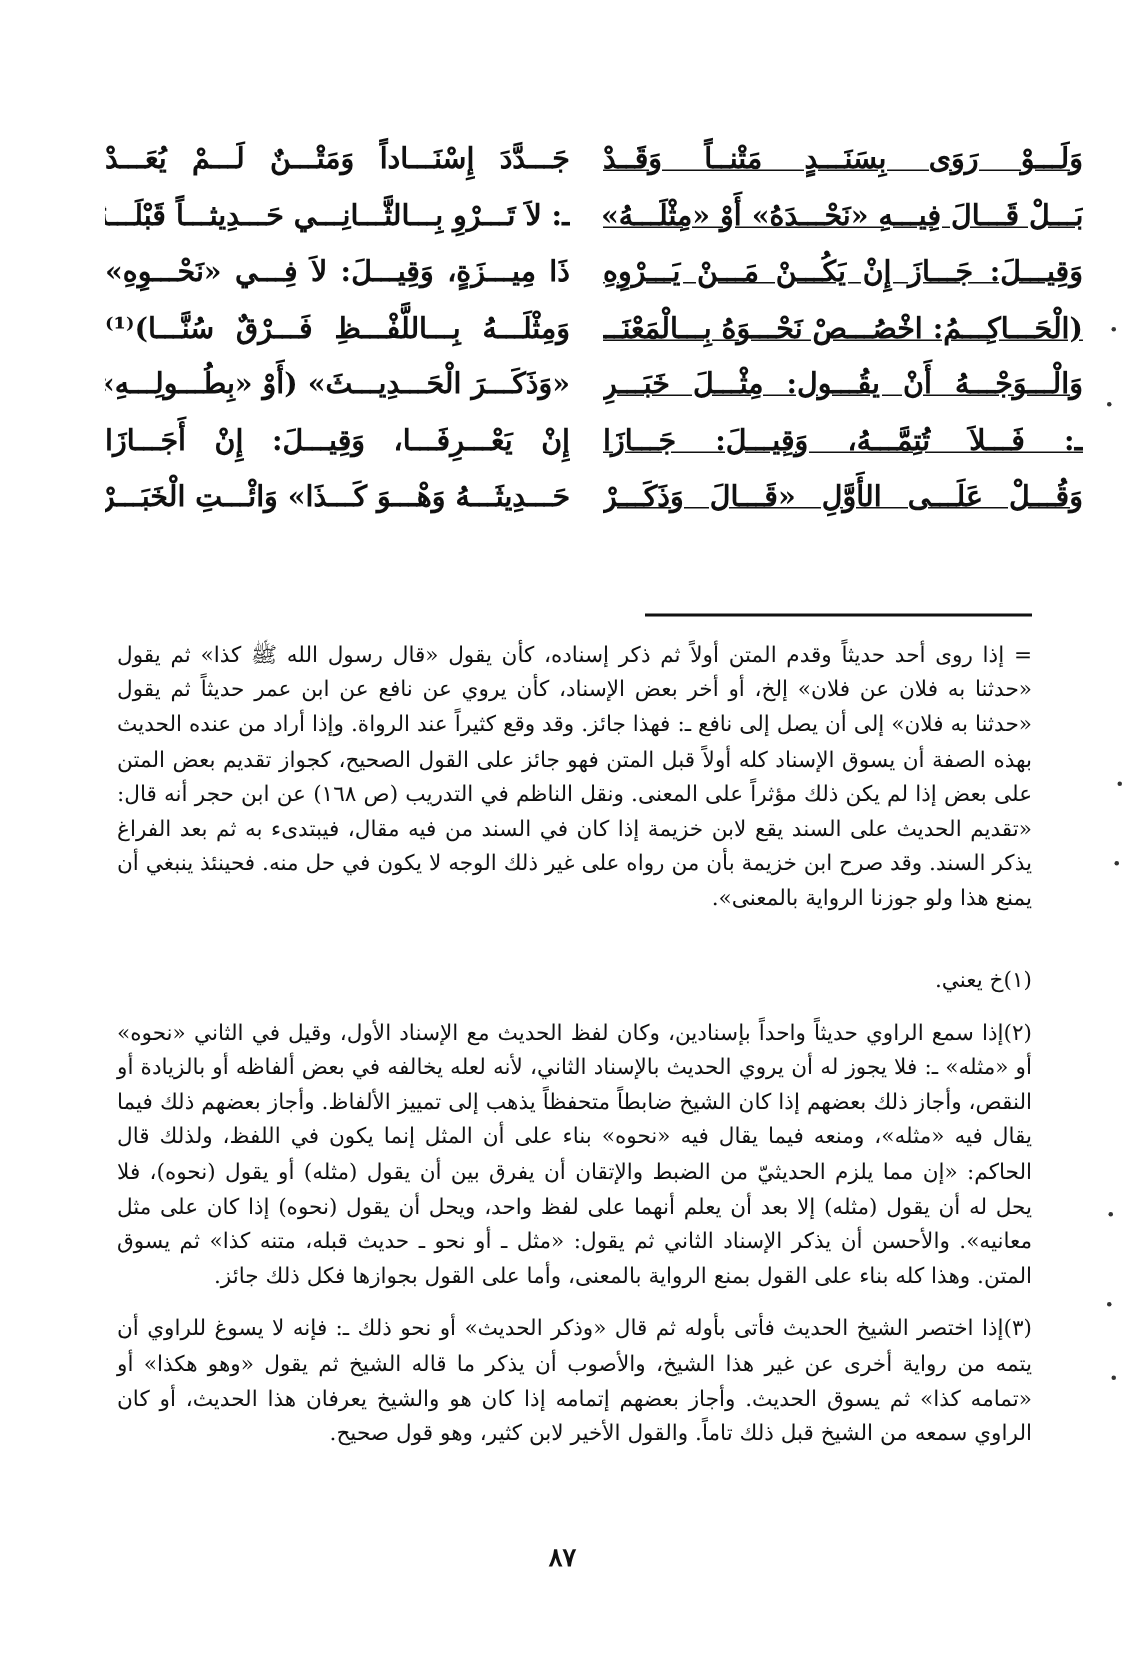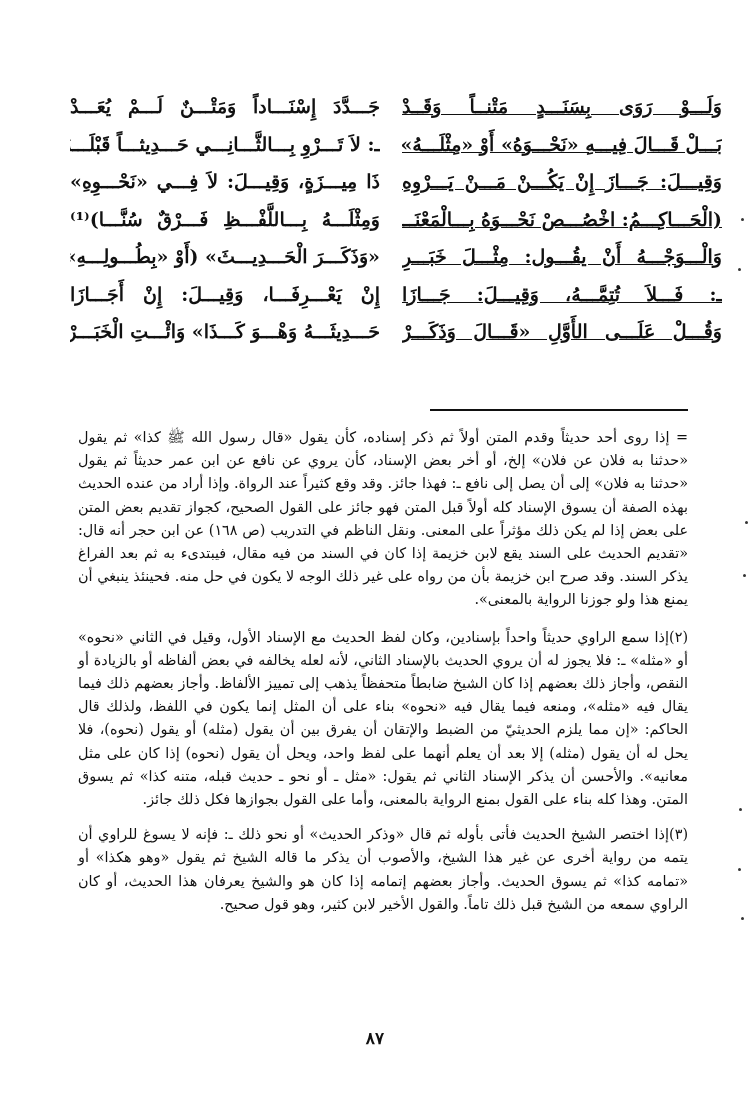--- a/index.html
+++ b/index.html
@@ -33,41 +33,41 @@
       border-top: 2.5px solid #111111;
     }
 
     .footnotes {
       position: absolute; left: 78px; top: 426px; width: 610px;
       direction: rtl; text-align: justify;
       font-size: 14.4px; line-height: 23.2px;
     }
     .fn-para { margin: 0 0 6px 0; }
     .fn-para.gap { margin-bottom: 12px; }
-    .fn-para.cont { margin-bottom: 14px; }
+    .fn-para.cont { margin-bottom: 31px; }
 
     .page-number {
       position: absolute; left: 0; width: 750px; top: 1028px;
       text-align: center; font-size: 17px; font-weight: bold;
     }
 
     .margin-mark {
       position: absolute; width: 3px; height: 3px; background: #333;
       border-radius: 50%;
     }
   </style>
 </head>
 <body>
 
 <div class="page">
 
   <div class="verse-block">
     <div class="verse-col right">
       <div class="verse-line">وَلَـــوْ رَوَى بِسَنَـــدٍ مَتْنــاً وَقَــدْ</div>
-      <div class="verse-line">بَـــلْ قَـــالَ فِيـــهِ «نَحْـــوَهُ» أَوْ «مِثْلَـــهُ»</div>
+      <div class="verse-line">بَـــلْ قَـــالَ فِيـــهِ «نَحْـــدَهُ» أَوْ «مِثْلَـــهُ»</div>
       <div class="verse-line">وَقِيـــلَ: جَـــازَ إِنْ يَكُـــنْ مَـــنْ يَـــرْوِهِ</div>
       <div class="verse-line">(الْحَـــاكِـــمُ: اخْصُـــصْ نَحْـــوَهُ بِـــالْمَعْنَـــى)</div>
       <div class="verse-line">وَالْـــوَجْـــهُ أَنْ يقُـــول: مِثْـــلَ خَبَـــرِ</div>
       <div class="verse-line">ـ: فَـــلاَ تُتِمَّـــهُ، وَقِيـــلَ: جَـــازَا</div>
       <div class="verse-line">وَقُـــلْ عَلَـــى الأَوَّلِ «قَـــالَ وَذَكَـــرْ</div>
     </div>
     <div class="verse-col left">
       <div class="verse-line">جَـــدَّدَ إِسْنَـــاداً وَمَتْـــنٌ لَـــمْ يُعَـــدْ</div>
       <div class="verse-line">ـ: لاَ تَـــرْوِ بِـــالثَّـــانِـــي حَـــدِيثـــاً قَبْلَـــهُ</div>
       <div class="verse-line">ذَا مِيـــزَةٍ، وَقِيـــلَ: لاَ فِـــي «نَحْـــوِهِ»</div>
@@ -75,20 +75,21 @@
       <div class="verse-line">«وَذَكَـــرَ الْحَـــدِيـــثَ» (أَوْ «بِطُـــولِـــهِ»)</div>
       <div class="verse-line">إِنْ يَعْـــرِفَـــا، وَقِيـــلَ: إِنْ أَجَـــازَا</div>
       <div class="verse-line">حَـــدِيثَـــهُ وَهْـــوَ كَـــذَا» وَائْـــتِ الْخَبَـــرْ⁽³⁾</div>
     </div>
   </div>
 
   <div class="separator"></div>
 
   <div class="footnotes">
     <p class="fn-para cont">= إذا روى أحد حديثاً وقدم المتن أولاً ثم ذكر إسناده، كأن يقول «قال رسول الله ﷺ كذا» ثم يقول «حدثنا به فلان عن فلان» إلخ، أو أخر بعض الإسناد، كأن يروي عن نافع عن ابن عمر حديثاً ثم يقول «حدثنا به فلان» إلى أن يصل إلى نافع ـ: فهذا جائز. وقد وقع كثيراً عند الرواة. وإذا أراد من عنده الحديث بهذه الصفة أن يسوق الإسناد كله أولاً قبل المتن فهو جائز على القول الصحيح، كجواز تقديم بعض المتن على بعض إذا لم يكن ذلك مؤثراً على المعنى. ونقل الناظم في التدريب (ص ١٦٨) عن ابن حجر أنه قال: «تقديم الحديث على السند يقع لابن خزيمة إذا كان في السند من فيه مقال، فيبتدىء به ثم بعد الفراغ يذكر السند. وقد صرح ابن خزيمة بأن من رواه على غير ذلك الوجه لا يكون في حل منه. فحينئذ ينبغي أن يمنع هذا ولو جوزنا الرواية بالمعنى».</p>
+    <p class="fn-para gap">(١)خ يعني.</p>
     <p class="fn-para gap">(٢)إذا سمع الراوي حديثاً واحداً بإسنادين، وكان لفظ الحديث مع الإسناد الأول، وقيل في الثاني «نحوه» أو «مثله» ـ: فلا يجوز له أن يروي الحديث بالإسناد الثاني، لأنه لعله يخالفه في بعض ألفاظه أو بالزيادة أو النقص، وأجاز ذلك بعضهم إذا كان الشيخ ضابطاً متحفظاً يذهب إلى تمييز الألفاظ. وأجاز بعضهم ذلك فيما يقال فيه «مثله»، ومنعه فيما يقال فيه «نحوه» بناء على أن المثل إنما يكون في اللفظ، ولذلك قال الحاكم: «إن مما يلزم الحديثيّ من الضبط والإتقان أن يفرق بين أن يقول (مثله) أو يقول (نحوه)، فلا يحل له أن يقول (مثله) إلا بعد أن يعلم أنهما على لفظ واحد، ويحل أن يقول (نحوه) إذا كان على مثل معانيه». والأحسن أن يذكر الإسناد الثاني ثم يقول: «مثل ـ أو نحو ـ حديث قبله، متنه كذا» ثم يسوق المتن. وهذا كله بناء على القول بمنع الرواية بالمعنى، وأما على القول بجوازها فكل ذلك جائز.</p>
     <p class="fn-para">(٣)إذا اختصر الشيخ الحديث فأتى بأوله ثم قال «وذكر الحديث» أو نحو ذلك ـ: فإنه لا يسوغ للراوي أن يتمه من رواية أخرى عن غير هذا الشيخ، والأصوب أن يذكر ما قاله الشيخ ثم يقول «وهو هكذا» أو «تمامه كذا» ثم يسوق الحديث. وأجاز بعضهم إتمامه إذا كان هو والشيخ يعرفان هذا الحديث، أو كان الراوي سمعه من الشيخ قبل ذلك تاماً. والقول الأخير لابن كثير، وهو قول صحيح.</p>
   </div>
 
   <div class="page-number">٨٧</div>
 
   <span class="margin-mark" style="left:738px; top:268px;"></span>
   <span class="margin-mark" style="left:741px; top:218px;"></span>
   <span class="margin-mark" style="left:743px; top:574px;"></span>
   <span class="margin-mark" style="left:745px; top:521px;"></span>

